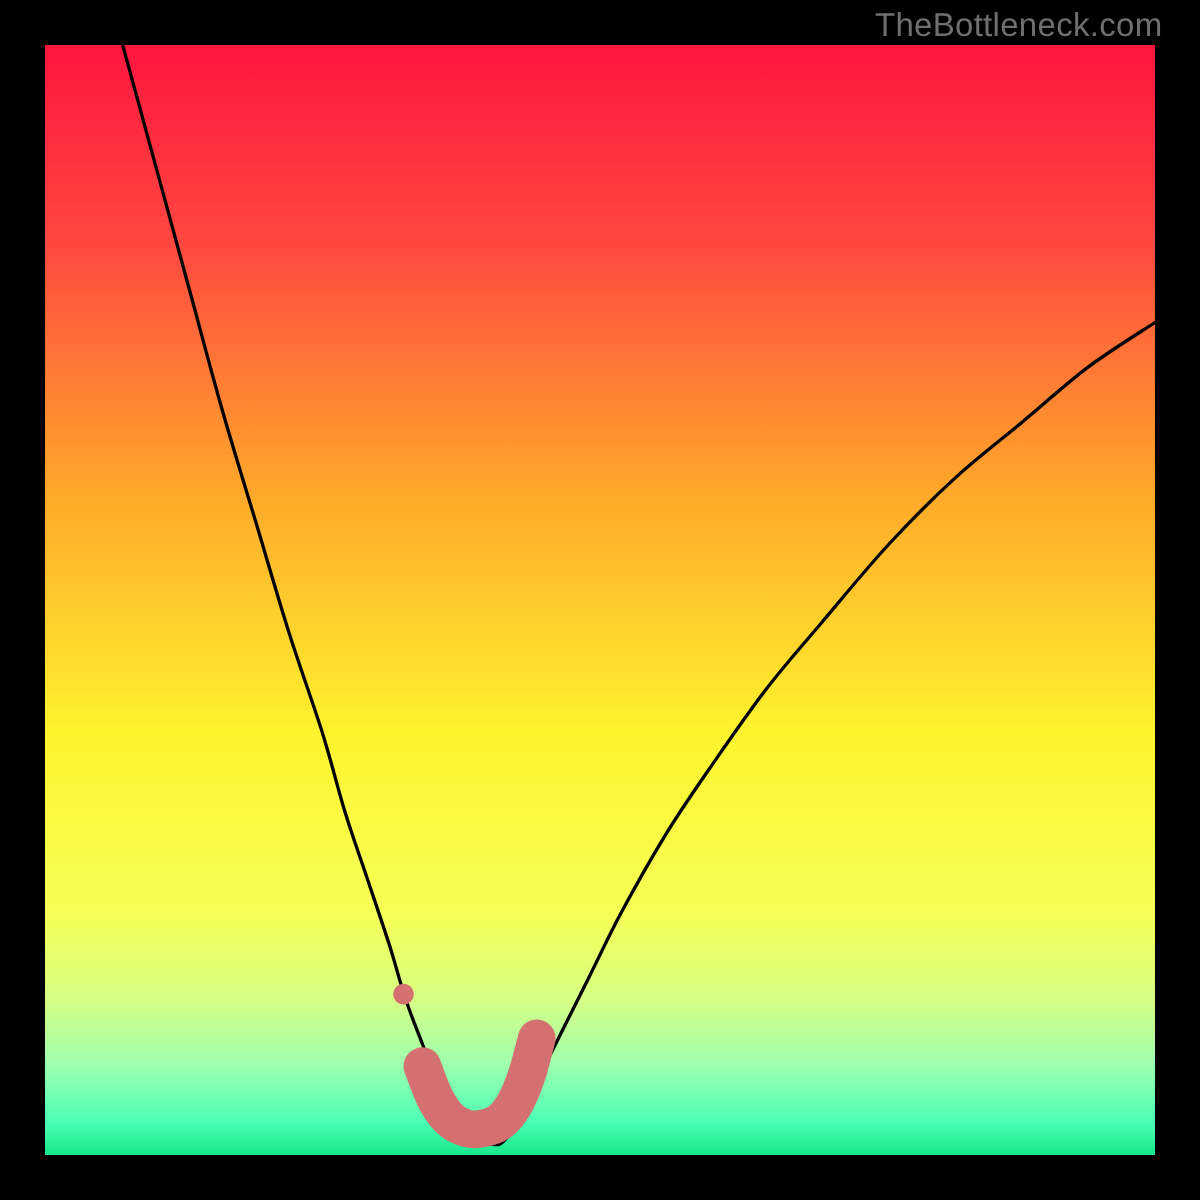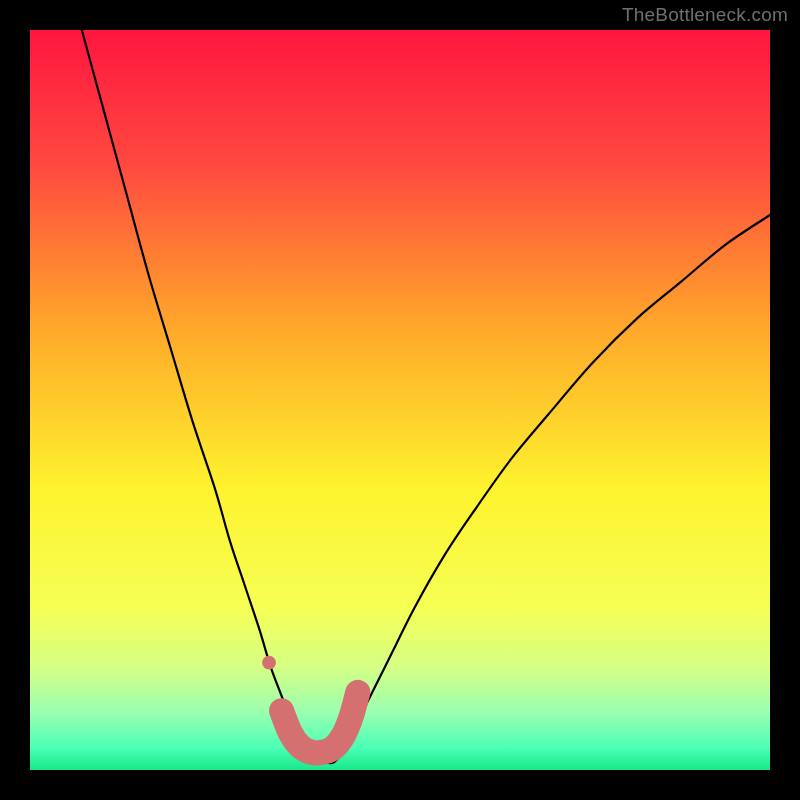--- a/index.html
+++ b/index.html
@@ -21,23 +21,23 @@
     position: absolute;
     left: 30px;
     top: 30px;
     width: 740px;
     height: 740px;
     
   }
   .watermark {
     position: absolute;
     top: 4px;
-    right: 12px;
+    right: 25px;
     color: #6f6f6f;
-    font-size: 19px;
+    font-size: 22px;
     letter-spacing: 0.2px;
     user-select: none;
   }
   svg.curves {
     position: absolute;
     left: 0;
     top: 0;
     width: 740px;
     height: 740px;
     overflow: visible;

